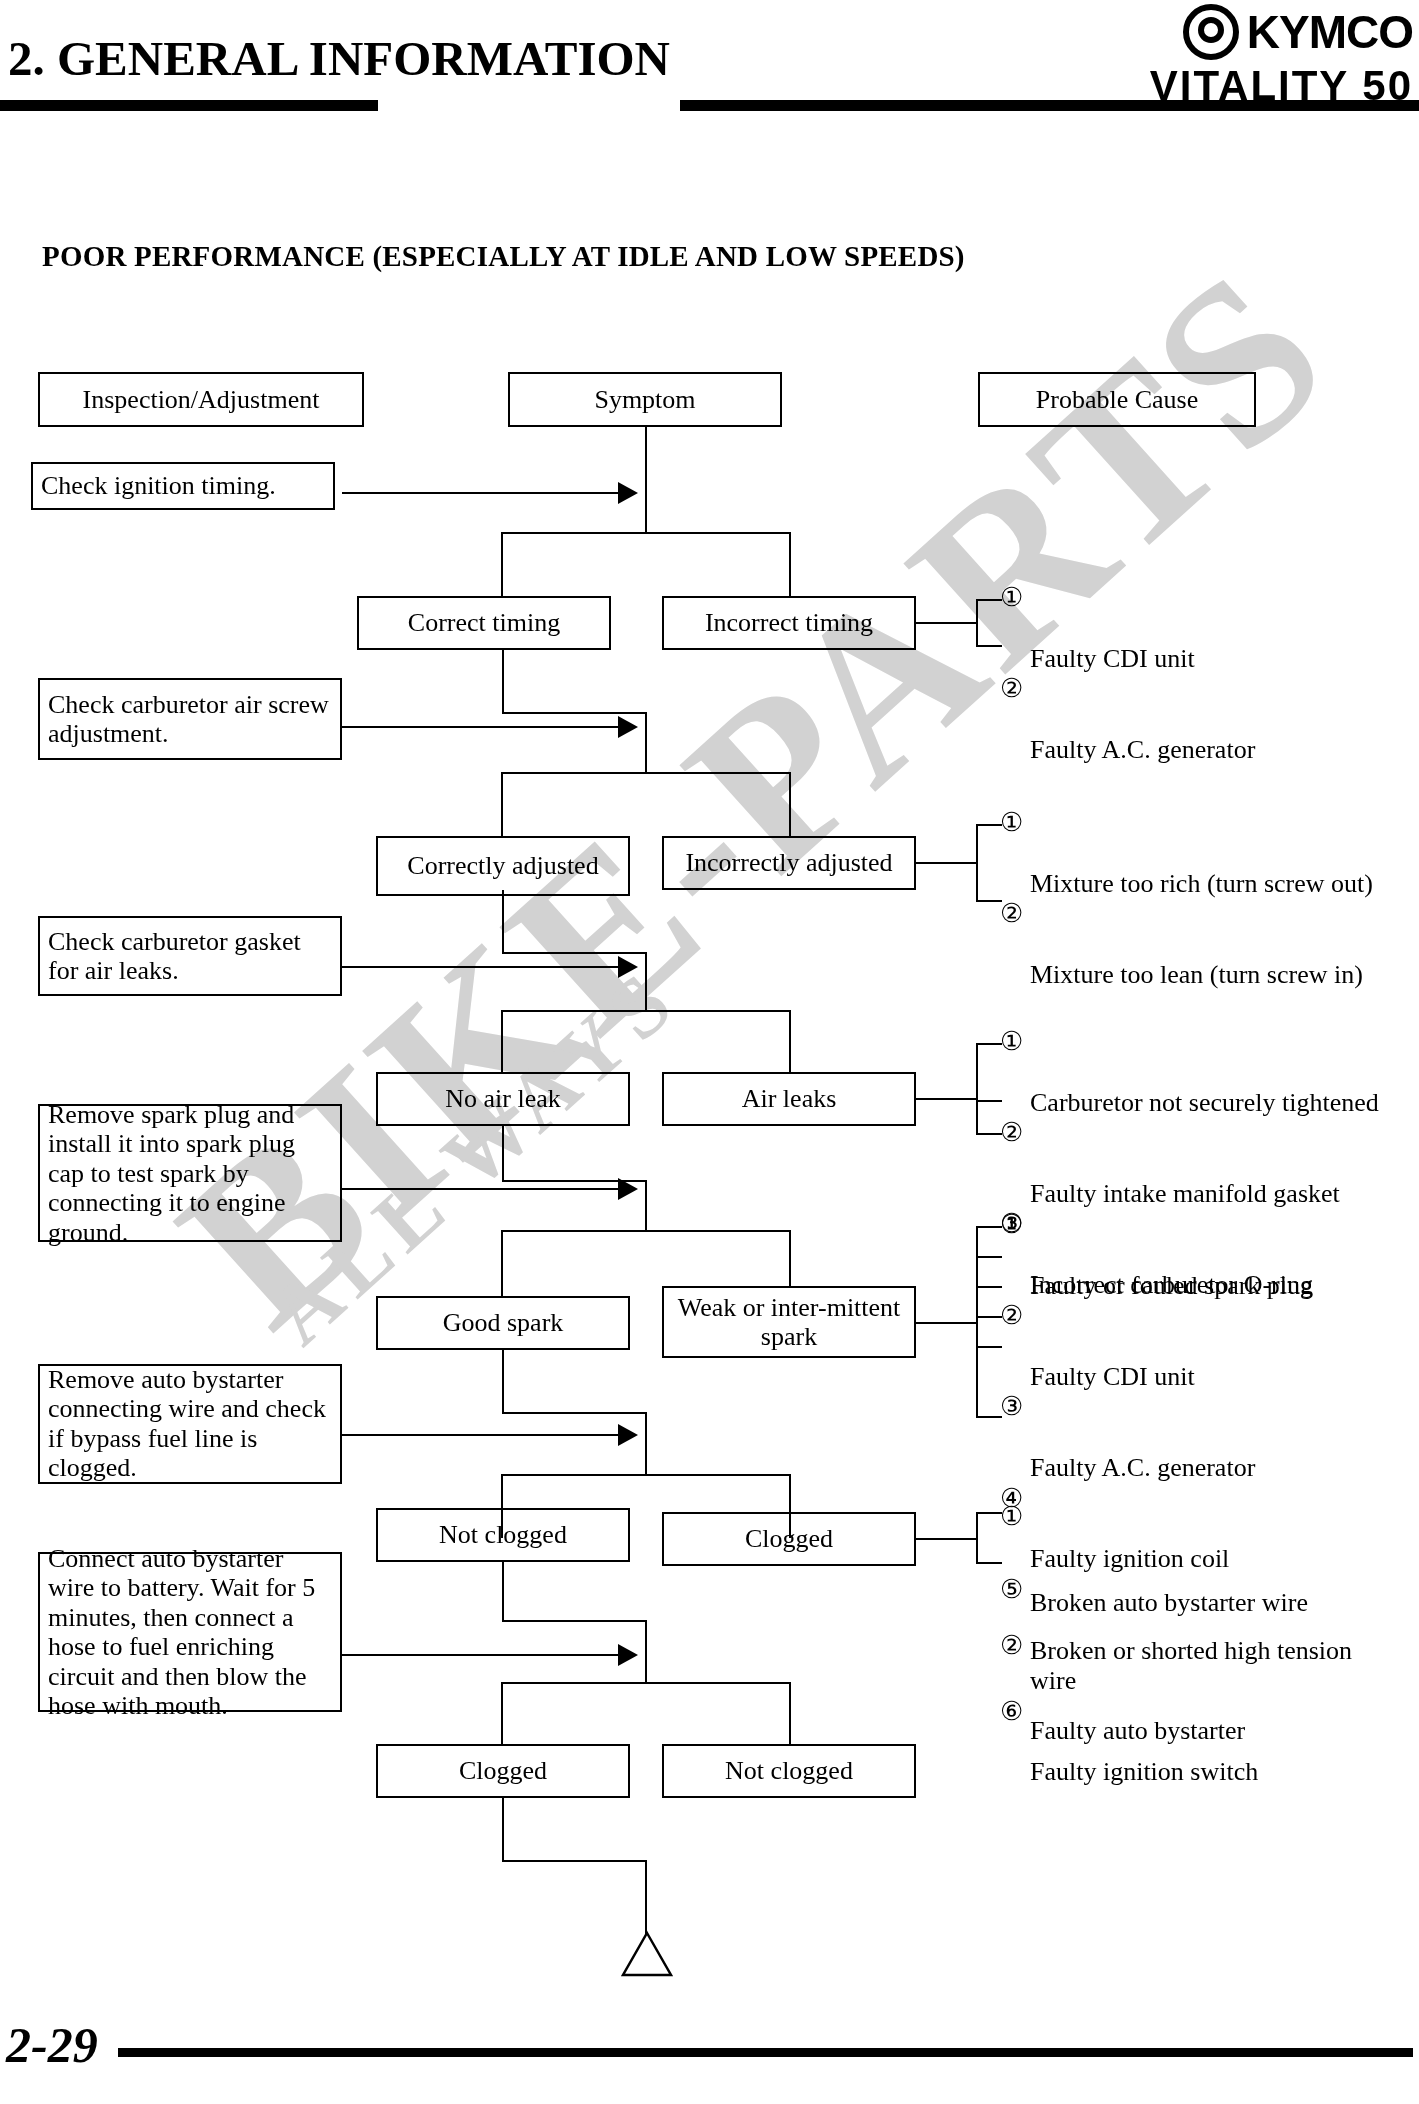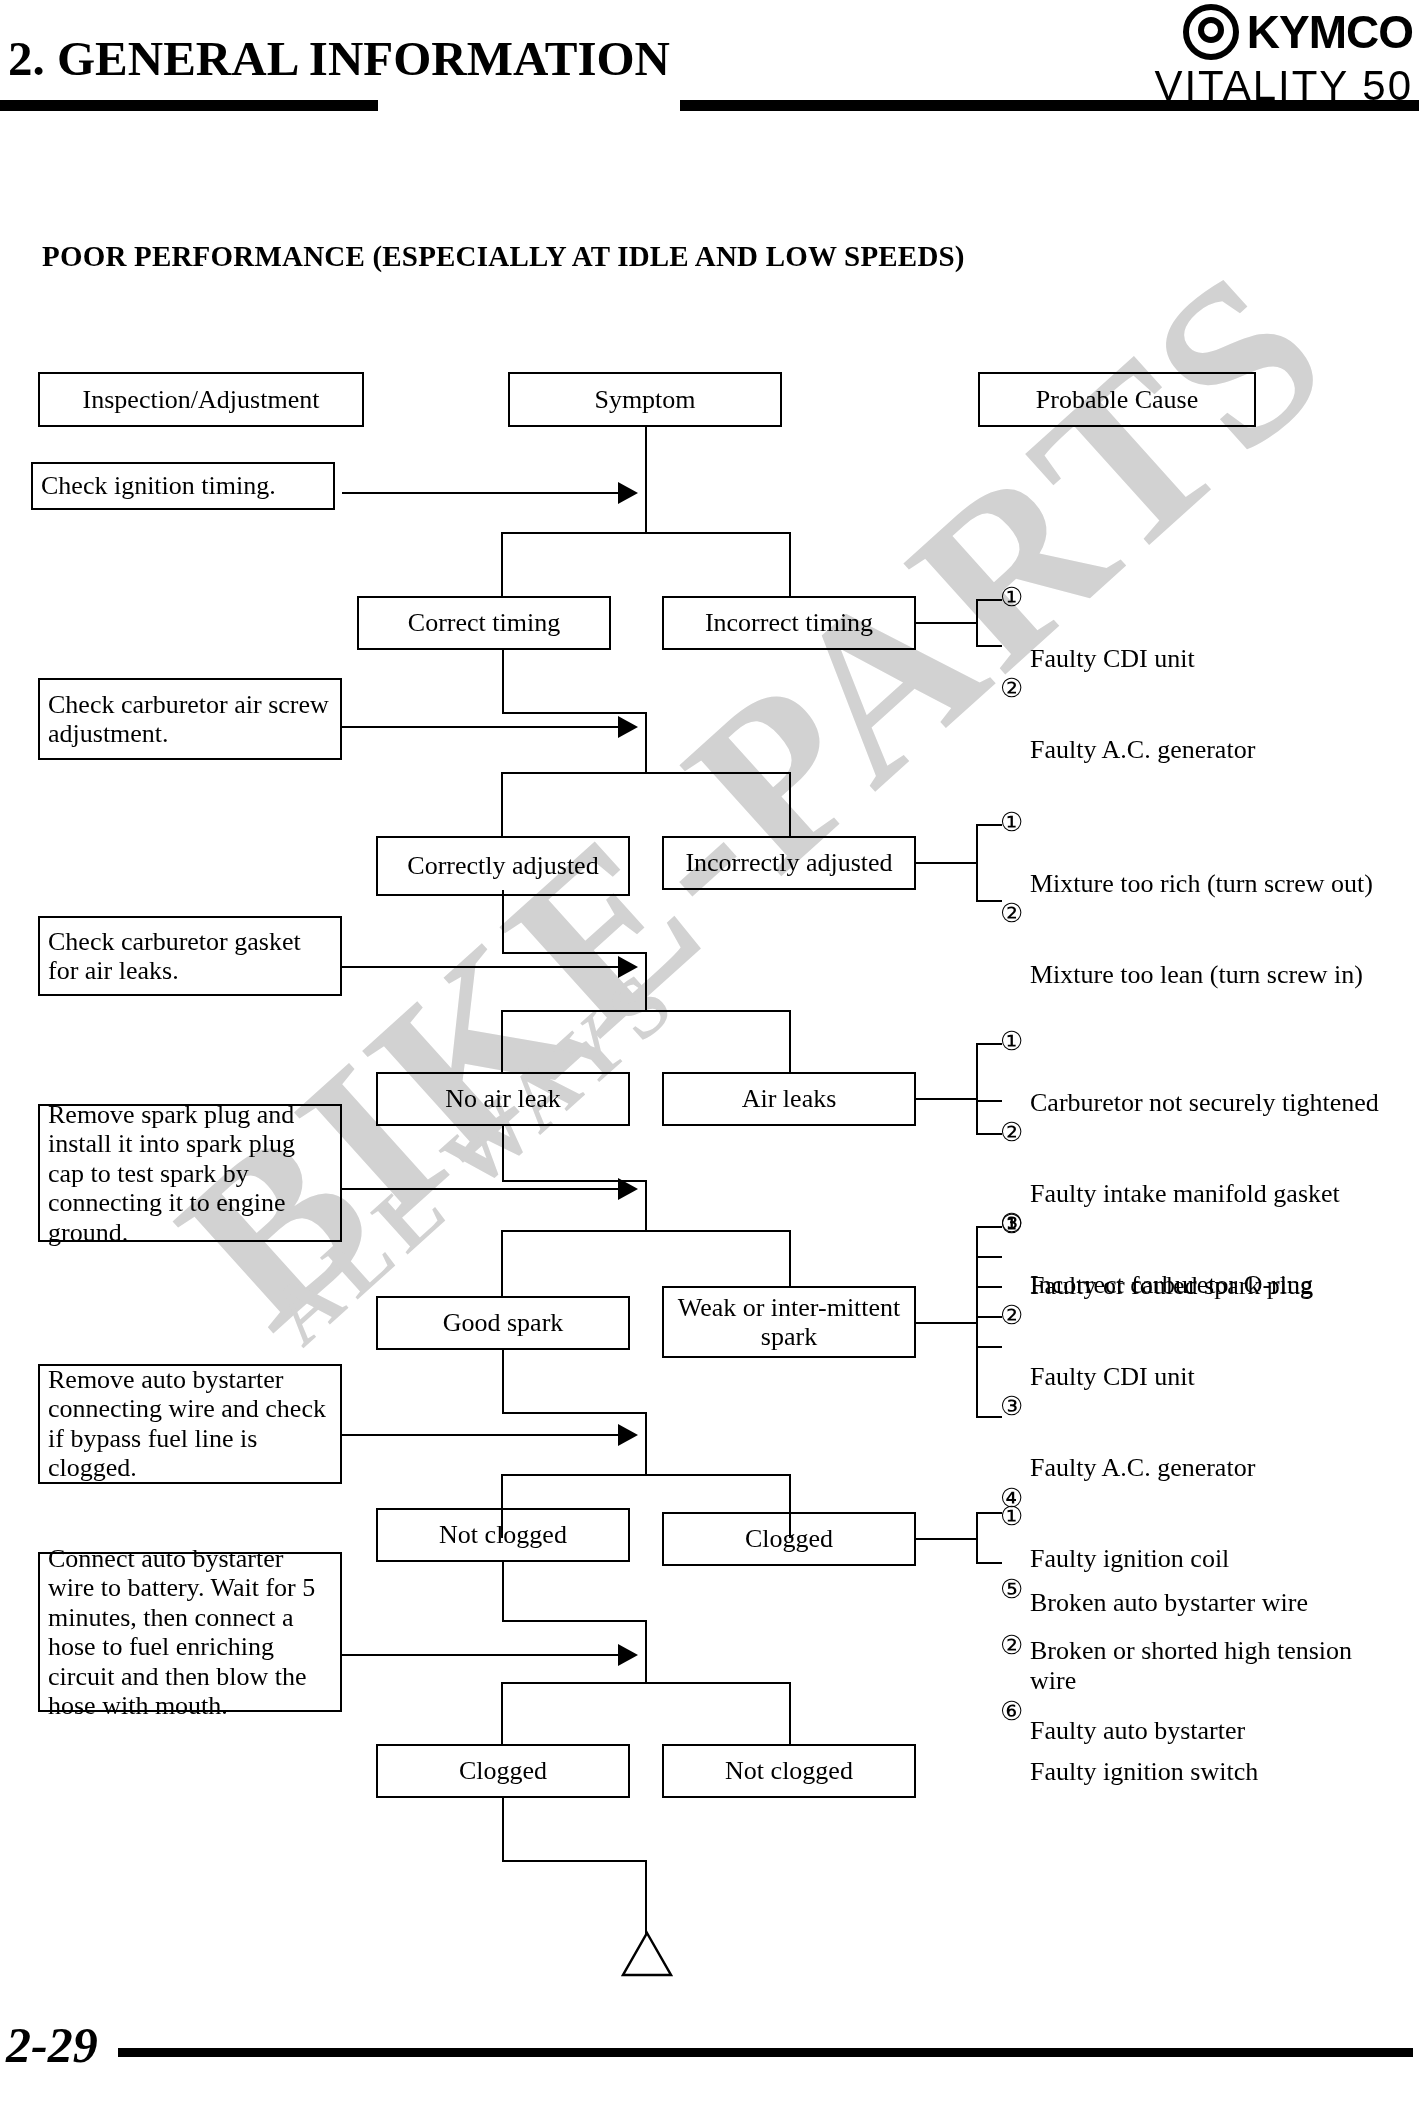--- a/index.html
+++ b/index.html
@@ -40,21 +40,21 @@
   #kymco-mark:after{
     content:"";position:absolute;left:9px;top:7px;width:26px;height:26px;
     border:6px solid #000;border-radius:50%;box-sizing:border-box;
   }
   #kymco-word{
     font-family:"Liberation Sans","DejaVu Sans",sans-serif;
     font-weight:bold;font-size:46px;letter-spacing:-1px;line-height:1;
   }
   #model-word{
     font-family:"Liberation Sans","DejaVu Sans",sans-serif;
-    font-weight:normal;font-size:42px;letter-spacing:2px;margin-top:2px;
+    font-weight:bold;font-size:42px;letter-spacing:2px;margin-top:2px;
   }
   #header-rule{position:absolute;left:0;top:100px;width:1419px;height:11px;background:#000;}
   #header-rule-notch{position:absolute;left:378px;top:100px;width:302px;height:11px;background:#fff;}
   
   #section-heading{
     position:absolute;left:42px;top:240px;
     font-weight:bold;font-size:29px;letter-spacing:0.2px;
   }
   
   .box{

